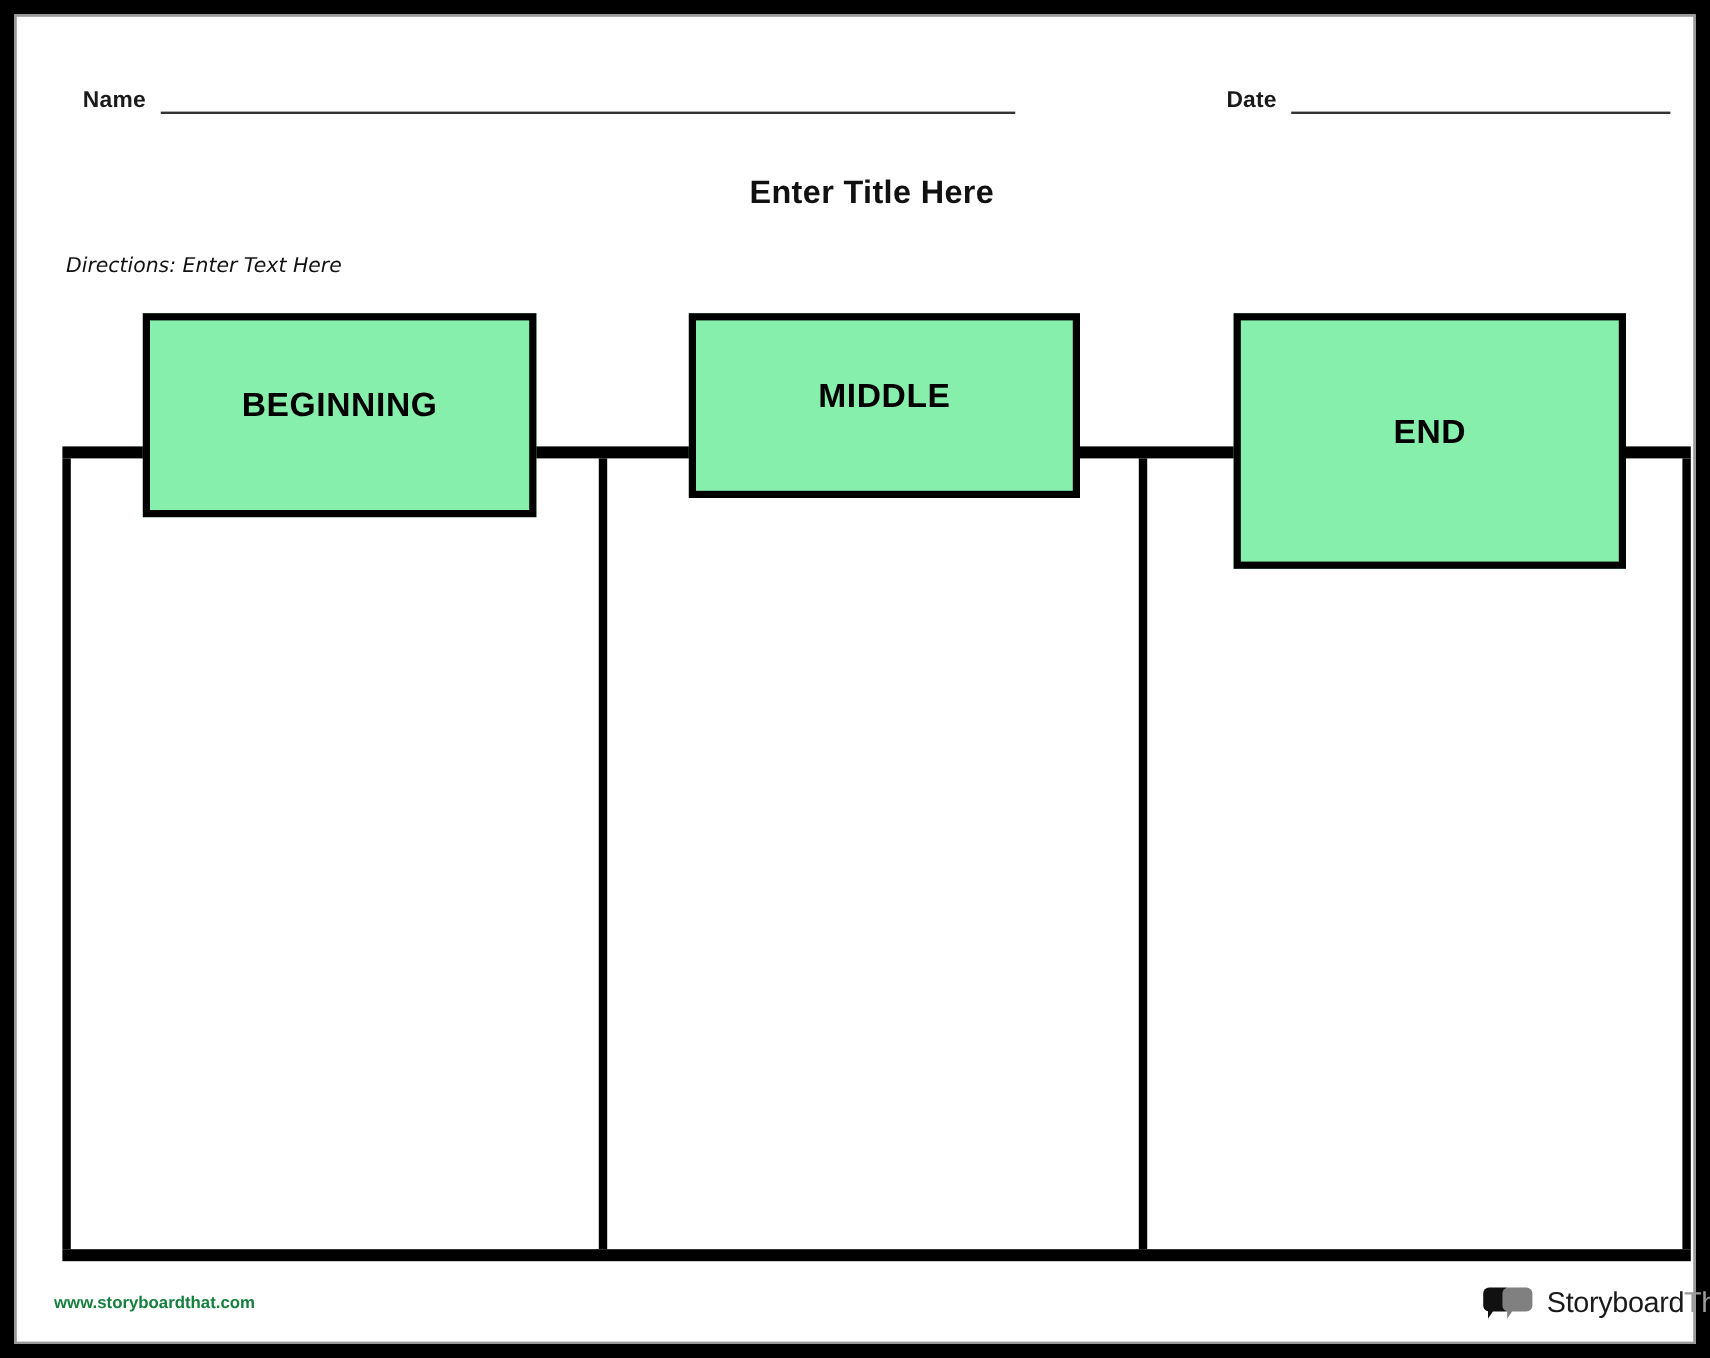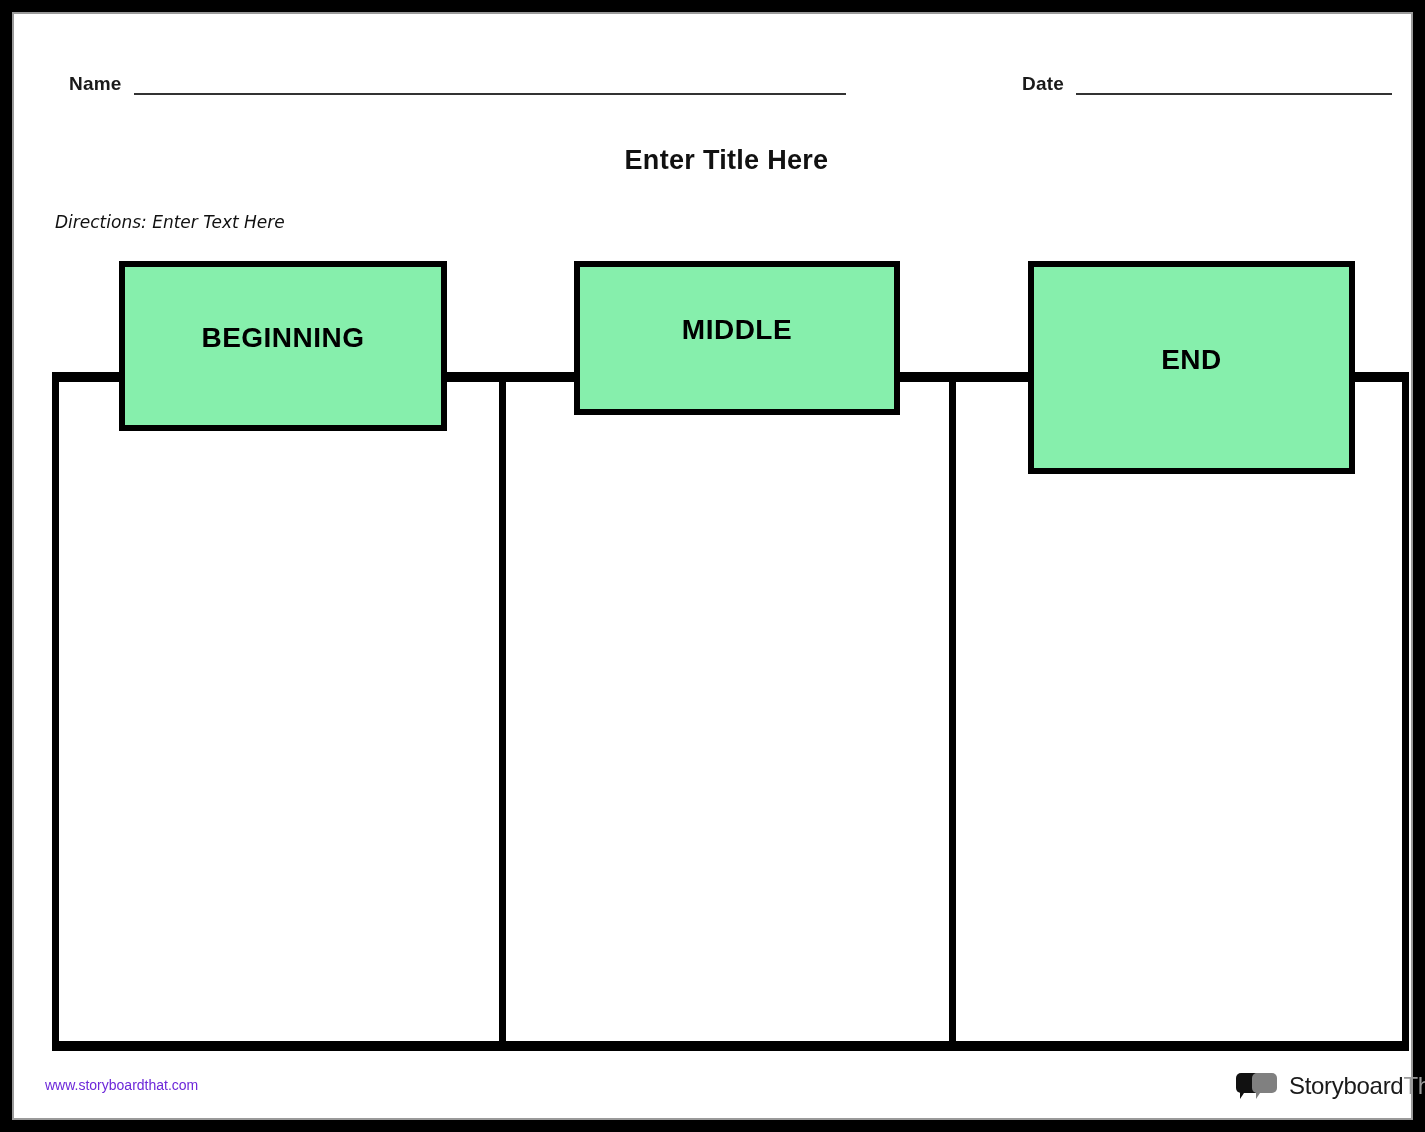--- a/index.html
+++ b/index.html
@@ -129,23 +129,23 @@
   .head-beginning { left: 105px;  top: 247px; width: 328px; height: 170px; }
   .head-middle    { left: 560px;  top: 247px; width: 326px; height: 154px; }
   .head-end       { left: 1014px; top: 247px; width: 327px; height: 213px; }
 
   
   .footer-url {
     position: absolute;
     left: 31px;
     top: 1063px;
     font-size: 14px;
-    font-weight: normal;
-    font-stretch: condensed;
-    color: #6d28d9;
+    font-weight: bold;
+    font-stretch: condensed;
+    color: #15803d;
   }
 
   .logo {
     position: absolute;
     left: 1222px;
     top: 1055px;
     display: flex;
     align-items: center;
     height: 34px;
   }

